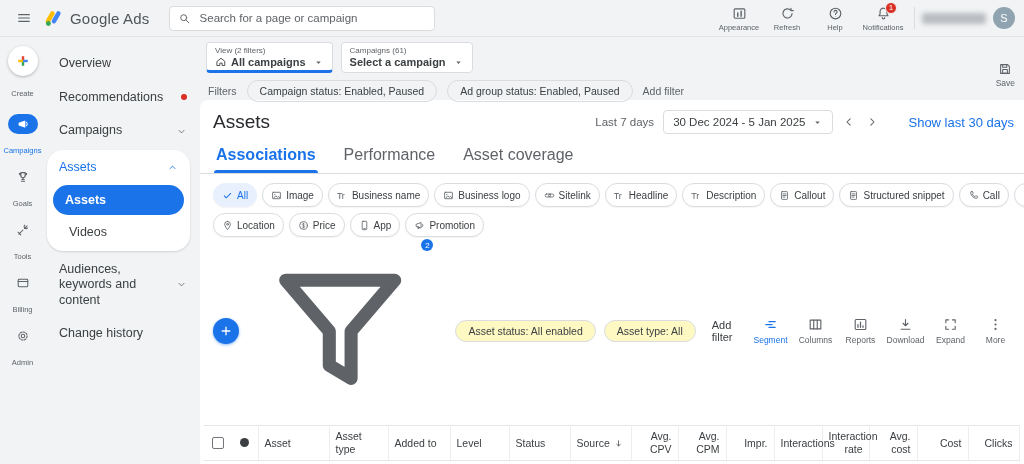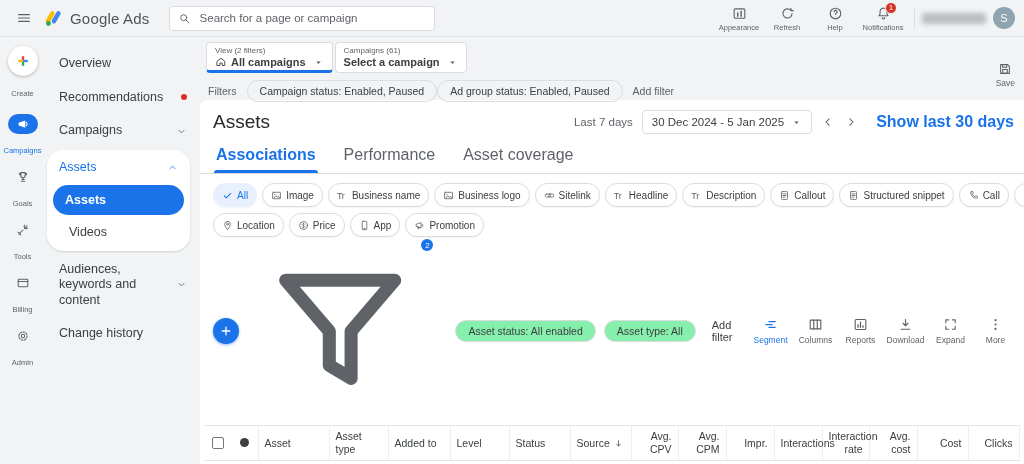--- a/index.html
+++ b/index.html
@@ -50,21 +50,21 @@
   .reddot{width:6px;height:6px;border-radius:50%;background:#d93025;flex:none}
   .sn-card{background:#fff;border-radius:16px;margin:2px 10px 2px 2px;padding:1px 0 6px;box-shadow:0 1px 2px rgba(60,64,67,.18)}
   .sn-card .sn-parent{color:#1a73e8;padding:9px 12px 9px 12px}
   .sn-card .sn-parent .chev{color:#1a73e8}
   .sn-selected{background:#1a73e8;color:#fff;border-radius:16px;margin:0 6px;padding:8px 12px;font-weight:bold;cursor:pointer}
   .sn-child{padding:10px 12px 6px 22px;cursor:pointer}
 
   
   .content{flex:1;display:flex;flex-direction:column;min-width:0;position:relative}
   .scopebar{height:63px;flex:none;position:relative;padding:5px 0 0 6px}
-  .dd-row{display:flex;gap:2px}
+  .dd-row{display:flex;gap:8px}
   .dd{background:#fff;border:1px solid #dadce0;border-radius:4px;padding:3px 8px 4px;cursor:pointer}
   .dd.dd-active{border-bottom:3px solid #1a73e8;padding-bottom:1px}
   .dd-label{font-size:8px;color:#5f6368;margin-bottom:1px}
   .dd-value{display:flex;align-items:center;gap:4px;font-size:11px;font-weight:bold;color:#3c4043}
   .dd-value .dic{width:12px;height:12px;color:#3c4043}
   .dd-value .car{width:11px;height:11px;color:#5f6368;margin-left:3px}
   .filters-row{display:flex;align-items:center;gap:10px;margin-top:7px;padding-left:2px}
   .flabel{font-size:10.5px;color:#5f6368}
   .fchip{border:1px solid #dadce0;border-radius:13px;padding:4px 12px;font-size:10.5px;color:#3c4043;cursor:pointer;white-space:nowrap}
   .addf{font-size:10.5px;color:#5f6368;cursor:pointer}
@@ -72,42 +72,42 @@
   .save-btn .svic{width:14px;height:14px}
 
   .panel{flex:1;background:#fff;border-radius:8px 0 0 0;overflow:hidden;display:flex;flex-direction:column}
   .title-row{display:flex;align-items:center;padding:8px 10px 1px 13px;height:37px;flex:none}
   .page-title{font-size:19px;font-weight:400;color:#27292c}
   .date-group{margin-left:auto;display:flex;align-items:center;gap:9px}
   .preset{font-size:11.5px;color:#5f6368}
   .datebox{border:1px solid #dadce0;border-radius:4px;background:#fff;display:flex;align-items:center;gap:7px;padding:5px 9px;font-size:11.5px;color:#3c4043;cursor:pointer}
   .datebox .car{width:11px;height:11px;color:#5f6368}
   .navchev{width:14px;height:14px;color:#5f6368;cursor:pointer}
-  .showlink{color:#1a73e8;font-size:16px;font-weight:bold;cursor:pointer;margin-left:9px;white-space:nowrap}
+  .showlink{color:#1a73e8;font-size:13px;font-weight:normal;cursor:pointer;margin-left:20px;white-space:nowrap}
   .tabs{display:flex;gap:24px;padding-left:14px;border-bottom:1px solid #dadce0;margin-top:2px;flex:none}
   .tab{font-size:16px;color:#5f6368;padding:7px 2px 9px;position:relative;cursor:pointer;white-space:nowrap}
   .tab.active{color:#1a73e8;font-weight:bold}
   .tab.active::after{content:"";position:absolute;left:0;right:0;bottom:0;height:3px;background:#1a73e8;border-radius:3px 3px 0 0}
 
   .chips-area{padding:9px 6px 3px 13px;display:flex;flex-direction:column;gap:6px;flex:none}
   .chip-row{display:flex;gap:5px}
   .chip{display:inline-flex;align-items:center;gap:4px;border:1px solid #dadce0;border-radius:13px;height:24px;padding:0 8px;font-size:10px;color:#3c4043;background:#fff;cursor:pointer;white-space:nowrap;box-shadow:0 1px 1px rgba(60,64,67,.06)}
   .chip .cic{width:11px;height:11px;color:#5f6368;flex:none}
   .tricon{font-size:9px;color:#5f6368;font-weight:normal;letter-spacing:-.3px}
   .chip.selected{background:#e8f0fe;border-color:#e8f0fe;color:#1a73e8}
   .chip.selected .cic{color:#1a73e8}
 
   .toolbar{display:flex;align-items:center;gap:11px;padding:4px 6px 7px 13px;flex:none}
   .addbtn{width:26px;height:26px;border-radius:50%;background:#1a73e8;color:#fff;display:grid;place-items:center;box-shadow:0 1px 3px rgba(26,115,232,.5);cursor:pointer;flex:none}
   .addbtn svg{width:14px;height:14px}
   .funnel{position:relative;color:#5f6368;cursor:pointer;margin-left:3px}
   .funnel .fic{width:15px;height:15px}
   .fbadge{position:absolute;top:-5px;right:-6px;width:12px;height:12px;border-radius:50%;background:#1a73e8;color:#fff;font-size:8px;display:grid;place-items:center}
   .tchips{display:flex;gap:8px;margin-left:17px}
-  .tchip{border:1px solid #dadce0;border-radius:13px;padding:4px 12px;font-size:10.5px;color:#3c4043;background:#86efac;cursor:pointer;white-space:nowrap}
+  .tchip{border:1px solid #dadce0;border-radius:13px;padding:4px 12px;font-size:10.5px;color:#3c4043;background:#fef9c3;cursor:pointer;white-space:nowrap}
   .addf2{font-size:11px;color:#3c4043;cursor:pointer;margin-left:5px}
   .tools{margin-left:auto;display:flex;align-items:flex-end}
   .tool{width:45px;display:flex;flex-direction:column;align-items:center;gap:3px;color:#5f6368;font-size:8.5px;cursor:pointer}
   .tool .tic{width:15px;height:15px}
   .tool.active{color:#1a73e8}
 
   
   .tablewrap{margin-left:4px;flex:1;overflow:hidden}
   table{border-collapse:collapse;table-layout:fixed;width:815px;font-size:10.5px;color:#3c4043}
   thead th{border-top:1px solid #e4e6e9;border-bottom:1px solid #e4e6e9;font-weight:normal;padding:4px 6px;text-align:left;vertical-align:middle;line-height:1.2;height:29px}
@@ -330,21 +330,21 @@
               <span class="car ic">
                   <svg viewBox="0 0 24 24" fill="none" stroke="currentColor" stroke-width="1.8" stroke-linecap="round" stroke-linejoin="round">
                     <path d="M7.2 9.8h9.6L12 15.2z" fill="currentColor" stroke="none"></path>
                   </svg>
                 </span>
             </div>
           </div>
         </div>
         <div class="filters-row">
           <span class="flabel">Filters</span>
-          <span id="scope-chips" style="display:flex;">
+          <span id="scope-chips" style="display:flex;gap:10px">
               <span class="fchip">Campaign status: Enabled, Paused</span>
               <span class="fchip">Ad group status: Enabled, Paused</span>
             </span>
           <span class="addf">Add filter</span>
         </div>
         <div class="save-btn">
           <span class="svic ic">
               <svg viewBox="0 0 24 24" fill="none" stroke="currentColor" stroke-width="1.8" stroke-linecap="round" stroke-linejoin="round">
                 <path d="M4.5 4.5h12l3 3v12h-15z"></path>
                 <path d="M8 4.5V9h7V4.5"></path>

